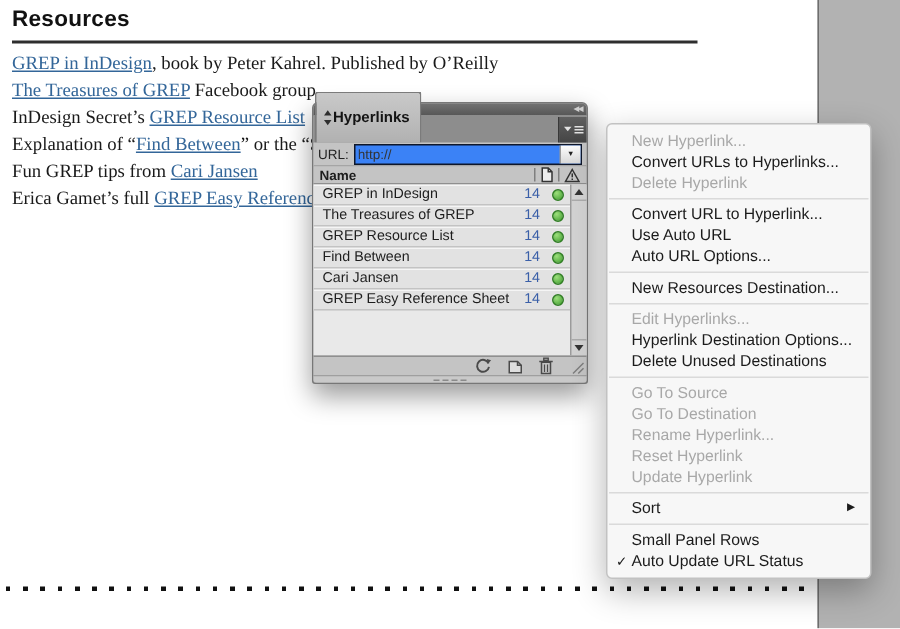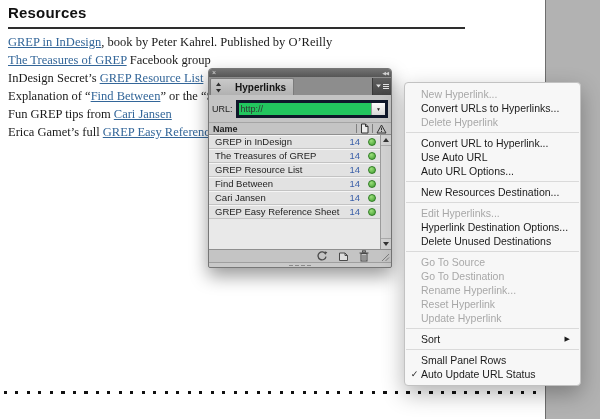--- a/index.html
+++ b/index.html
@@ -21,31 +21,31 @@
   
   .panel{position:absolute;left:208px;top:68px;width:184px;z-index:5;box-sizing:border-box;
          background:#c4c4c4;border:1px solid #777;border-radius:4px 4px 2px 2px;
          box-shadow:0 8px 18px rgba(0,0,0,.4);}
   .panel-titlebar{height:8px;background:linear-gradient(#727272,#565656);
                   border-radius:3px 3px 0 0;position:relative;}
   .tb-close{position:absolute;left:3px;top:0;font-size:7px;line-height:8px;color:#dcdcdc;}
   .tb-collapse{position:absolute;right:3px;top:0;font-size:5px;line-height:8px;
                color:#cfcfcf;letter-spacing:-1px;}
   .panel-tabs{height:18px;background:#8d8d8d;position:relative;display:flex;align-items:flex-end;}
-  .panel-tab{margin-left:1px;height:17px;background:linear-gradient(#c9c9c9,#b1b1b1);
+  .panel-tab{margin-left:1px;height:34px;background:linear-gradient(#c9c9c9,#b1b1b1);
              border:1px solid #7b7b7b;border-bottom:none;border-radius:2px 2px 0 0;
-             display:flex;align-items:center;gap:13px;padding:0 7px 0 4px;
+             display:flex;align-items:center;gap:0;padding:0 7px 0 4px;
              font-size:10px;font-weight:bold;color:#141414;box-sizing:border-box;}
   .panel-menu-btn{position:absolute;right:0;top:1px;width:19px;height:17px;
                   background:linear-gradient(#606060,#454545);border-left:1px solid #383838;
                   display:flex;align-items:center;justify-content:center;box-sizing:border-box;}
-  .panel-url-row{height:28px;background:#c4c4c4;display:flex;align-items:center;
+  .panel-url-row{height:16px;background:#c4c4c4;display:flex;align-items:center;
                  padding:2px 3px 1px 3px;gap:3px;border-bottom:1px solid #a5a5a5;box-sizing:border-box;}
   .url-label{font-size:9px;color:#222;}
-  .url-field{flex:1;display:flex;height:12px;border:3px solid #0f172a;background:#22c55e;}
+  .url-field{flex:1;display:flex;height:12px;border:1px solid #0f172a;background:#3b82f6;}
   .url-input{flex:1;min-width:0;border:none;background:transparent;font-family:"Liberation Sans",sans-serif;
              font-size:9px;color:#333;padding:0 2px;outline:none;}
   .url-drop{width:13px;background:linear-gradient(#fdfdfd,#d8d8d8);border-left:1px solid #9a9a9a;
             display:flex;align-items:center;justify-content:center;font-size:5px;color:#222;}
   .panel-header{height:12px;background:#c4c4c4;display:flex;align-items:center;padding:0 4px;
                 border-bottom:1px solid #8f8f8f;font-size:9px;font-weight:bold;color:#1d1d1d;box-sizing:border-box;}
   .ph-name{flex:1;}
   .ph-sep{width:1px;height:9px;background:#7f7f7f;margin:0 3px;}
   .ph-icon{display:flex;align-items:center;}
   .panel-list{height:114px;background:#e9e9e9;position:relative;}

